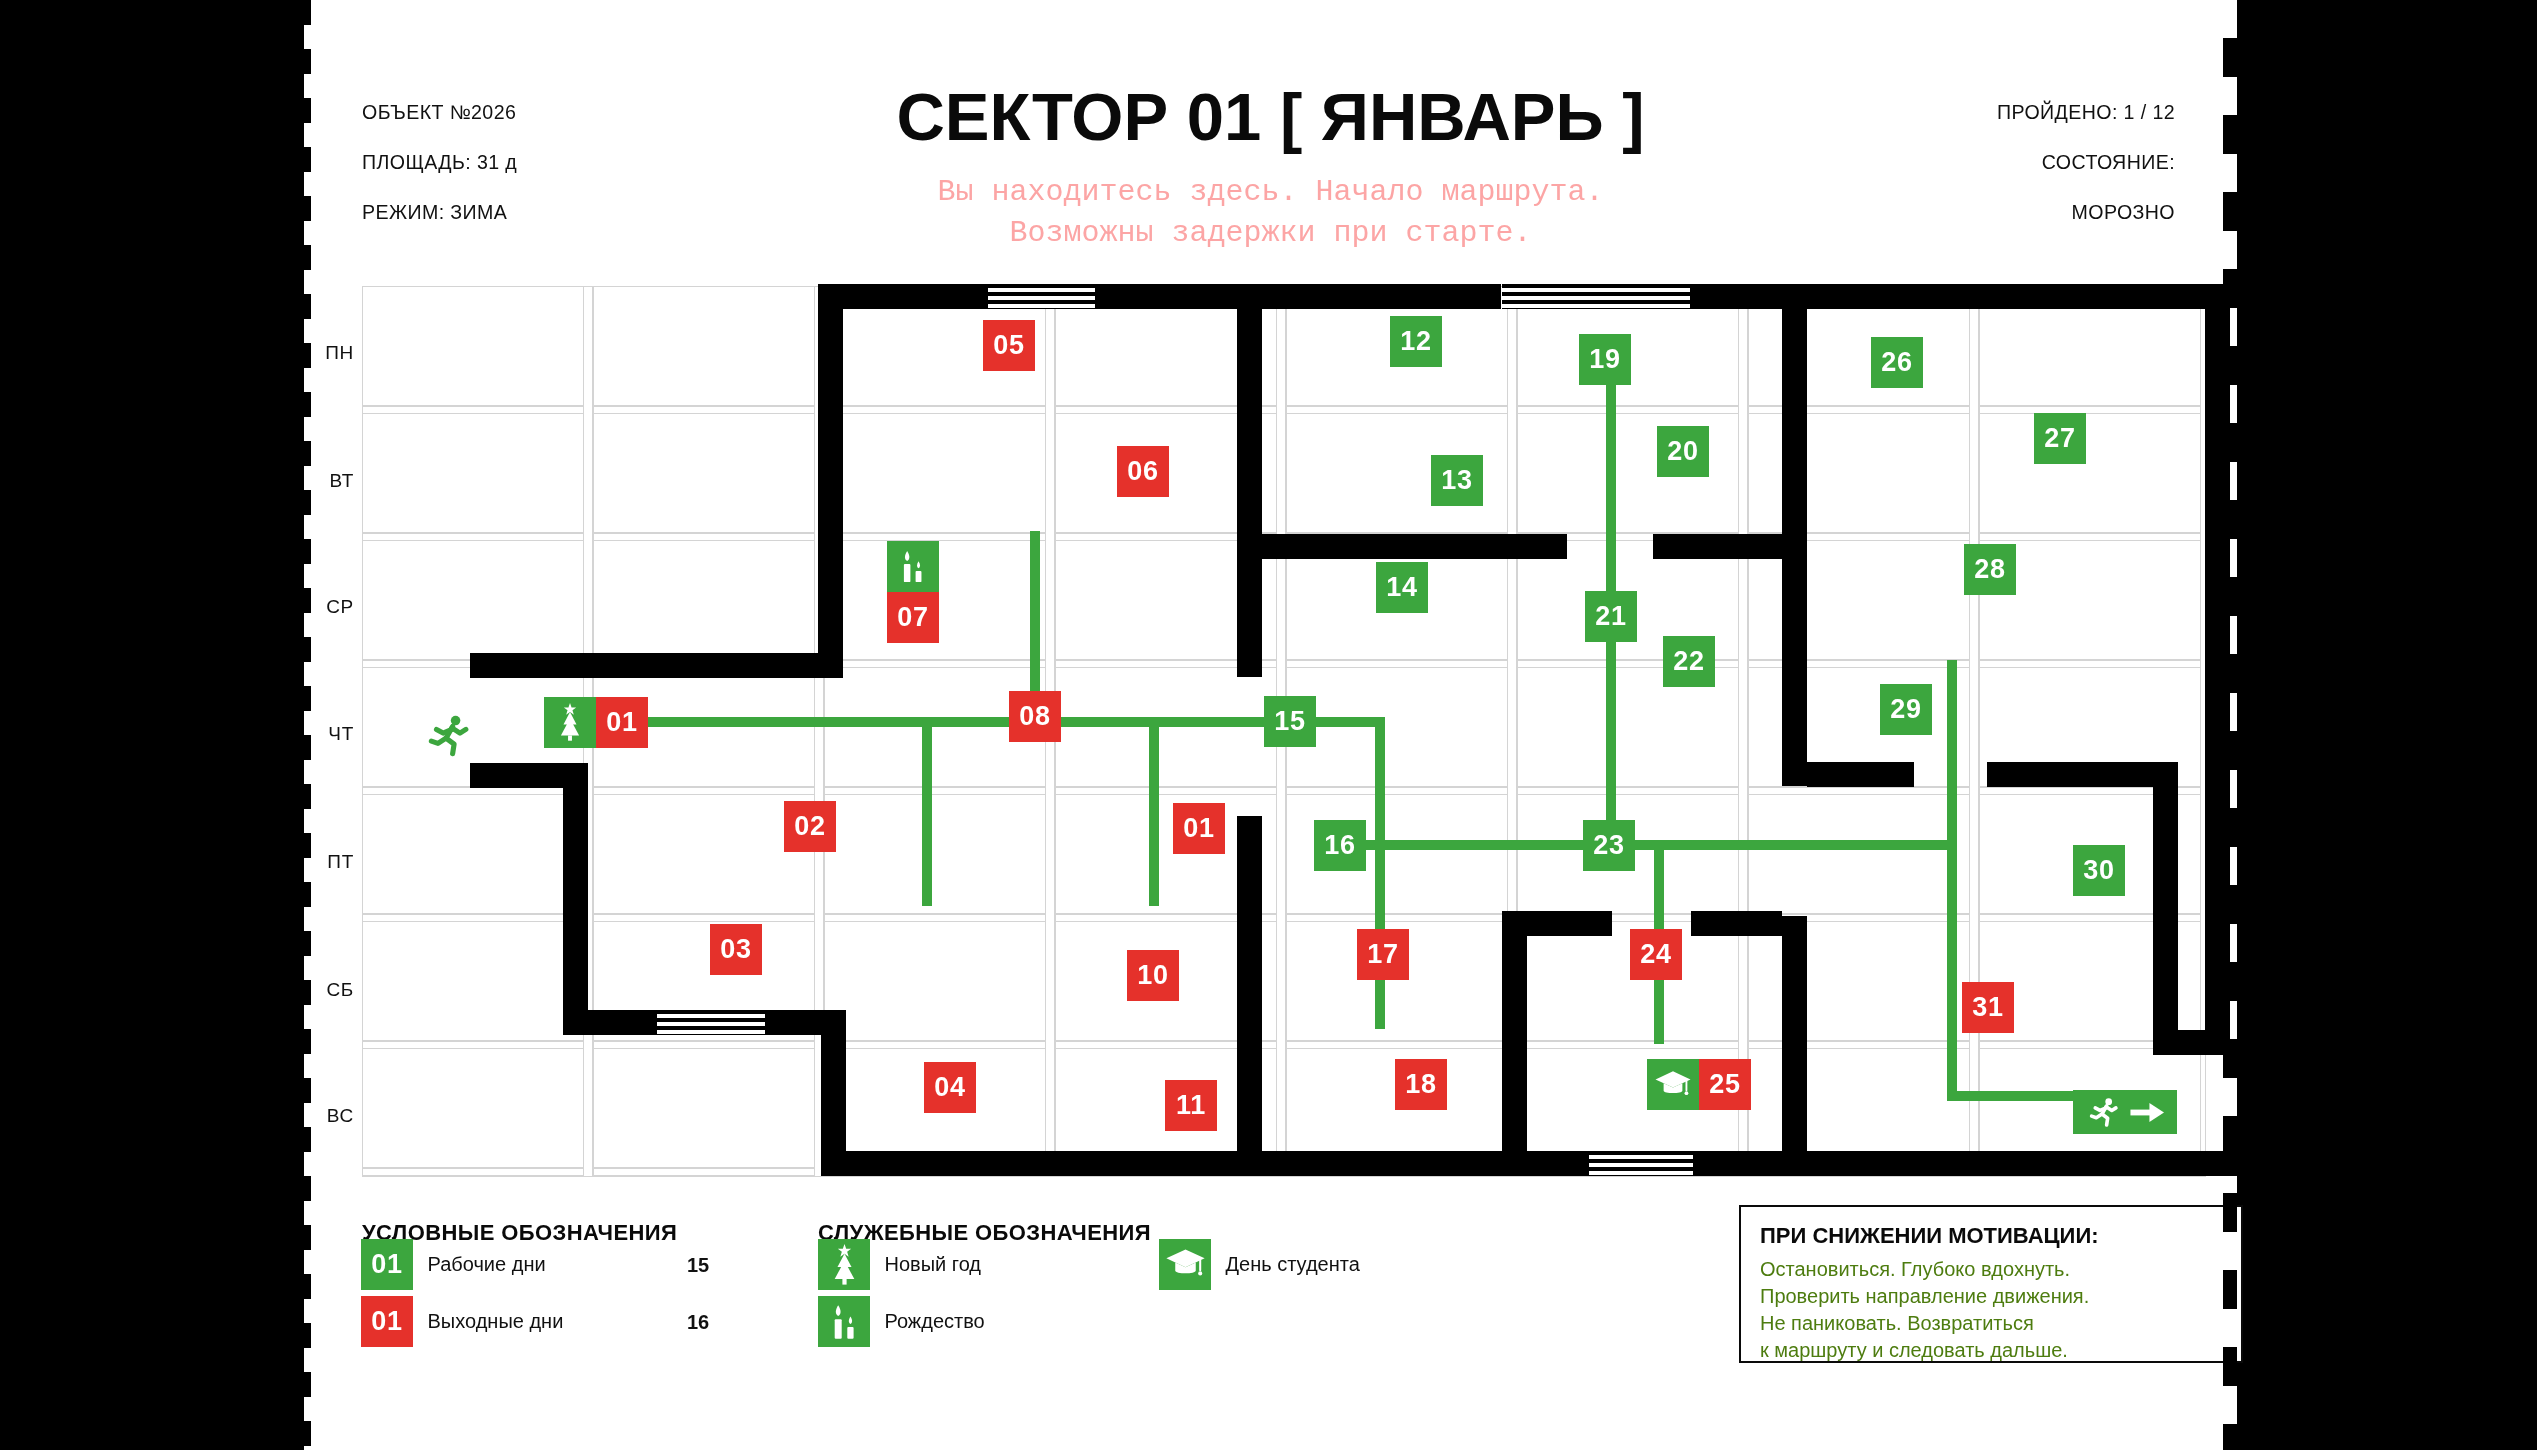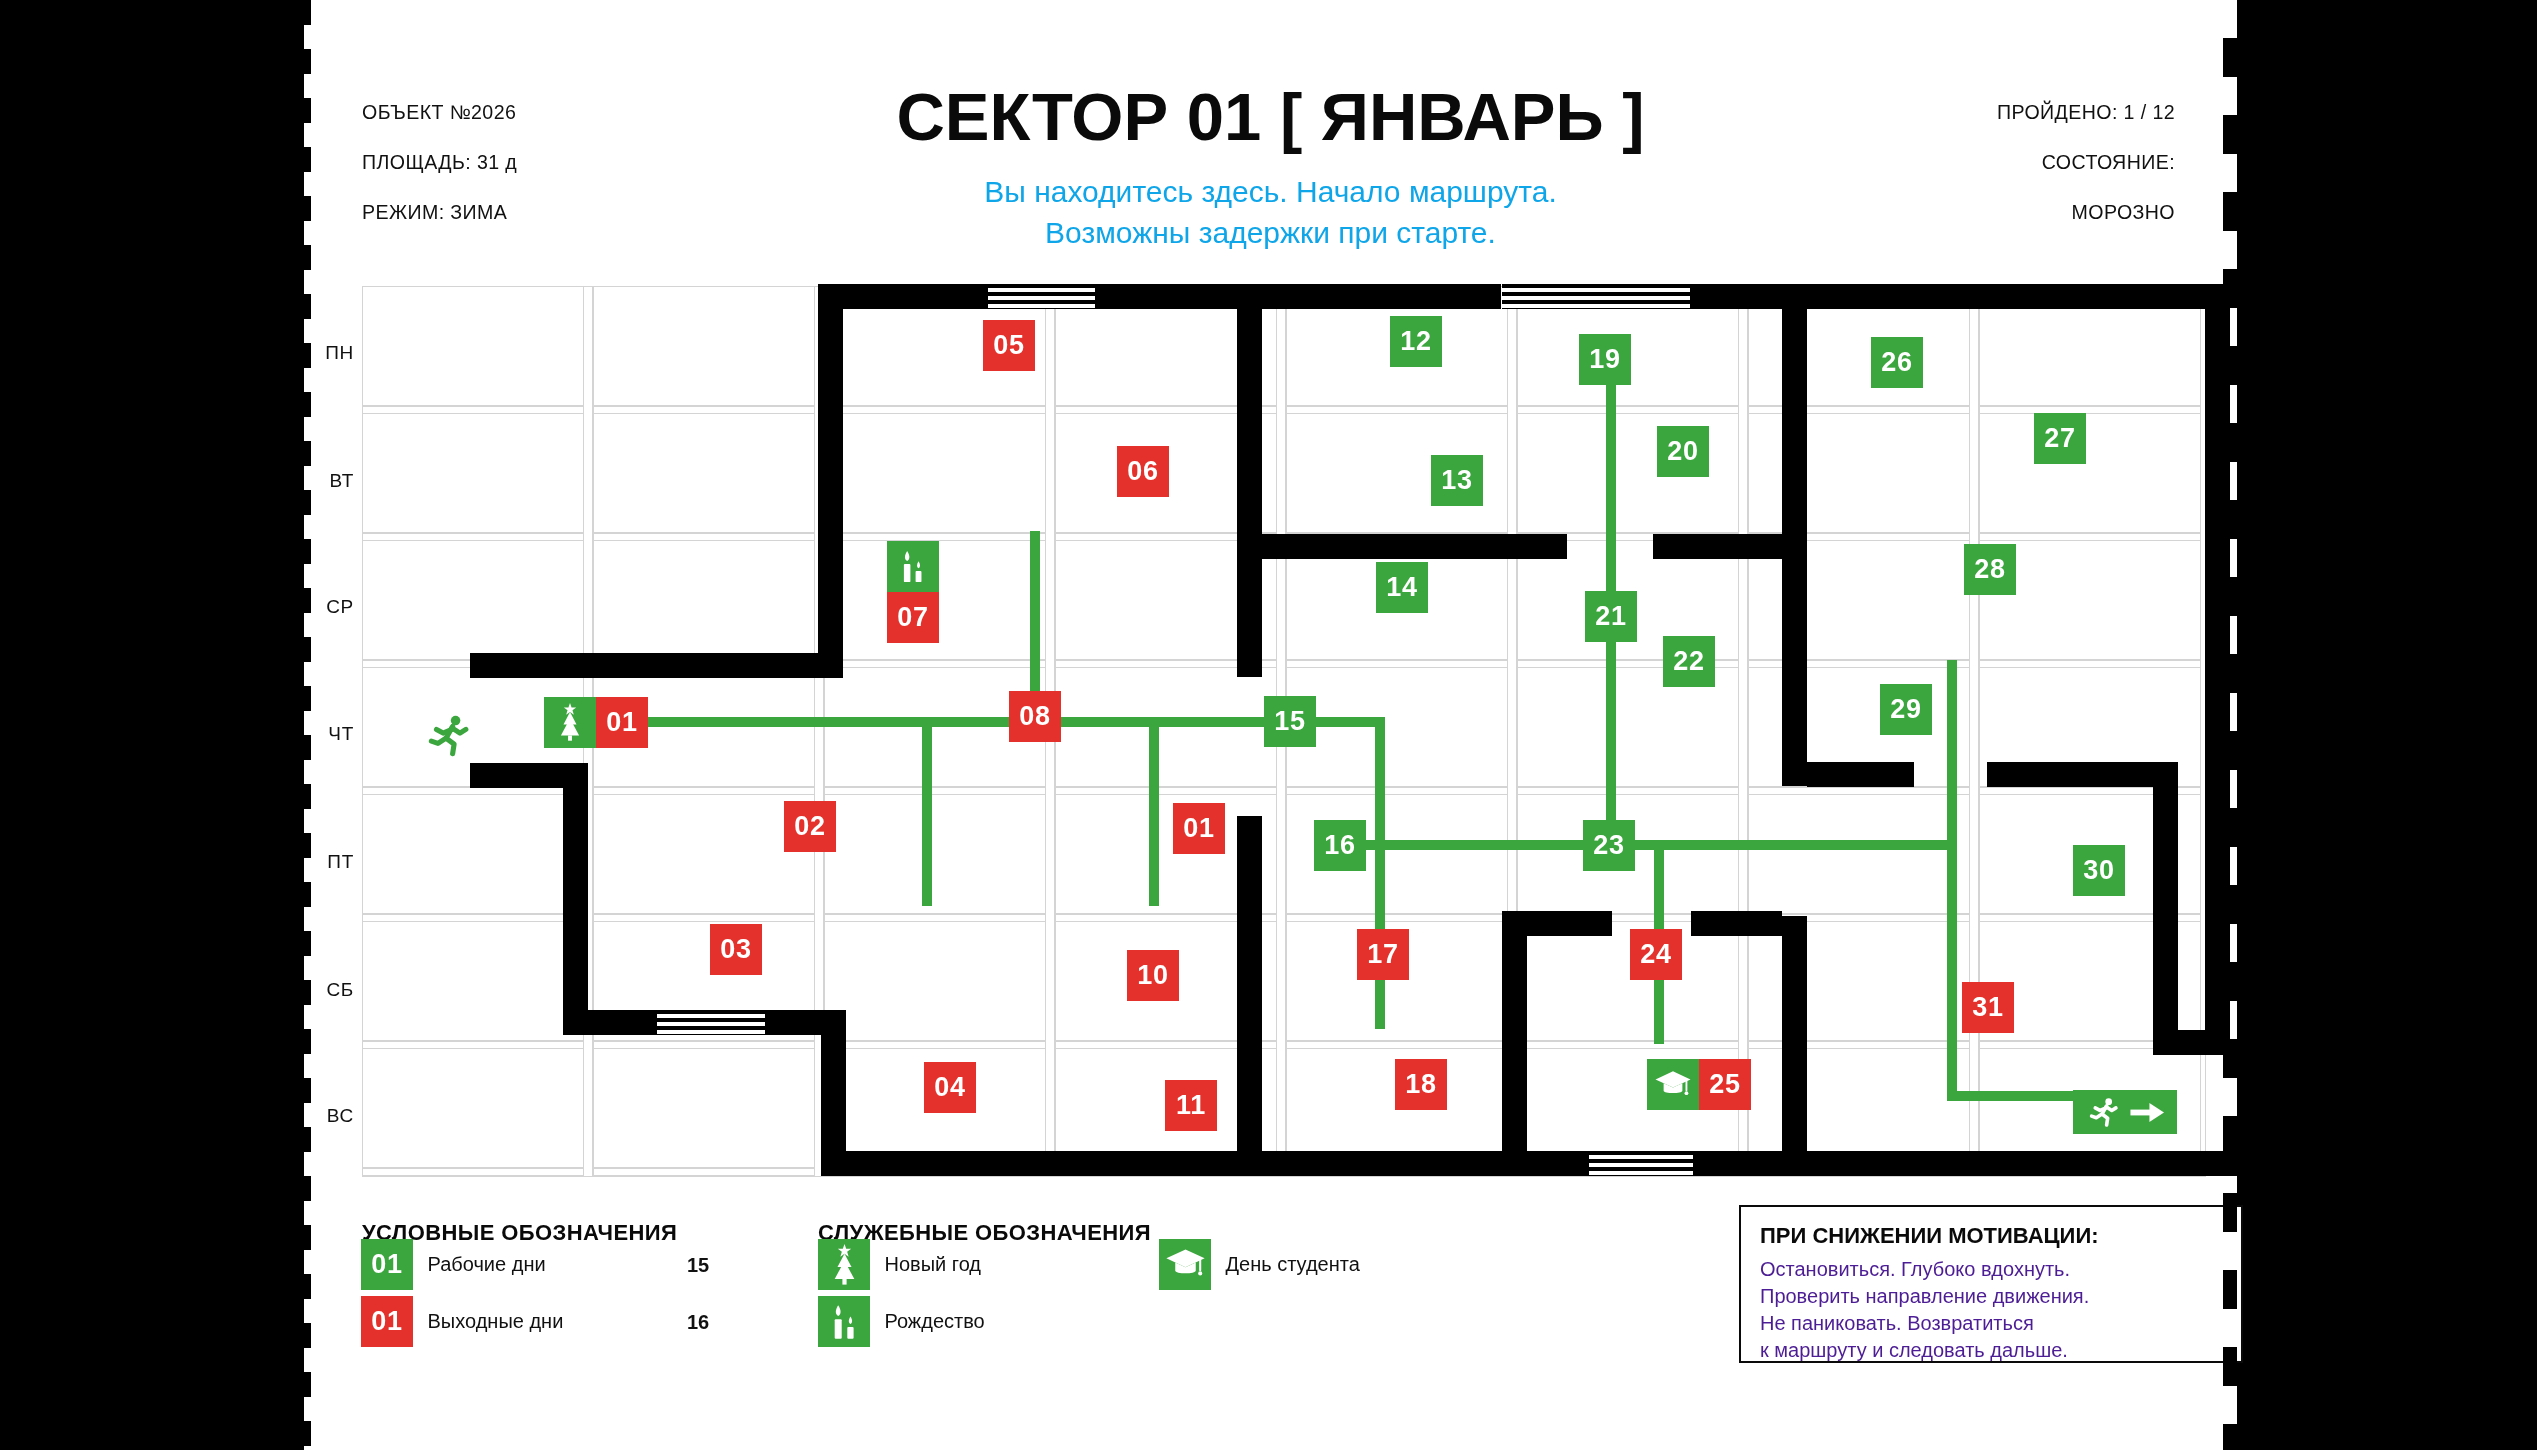--- a/index.html
+++ b/index.html
@@ -11,21 +11,21 @@
   #notch-left{position:absolute;left:304px;top:0;width:6.5px;height:1450px;z-index:8;
     background:repeating-linear-gradient(to bottom,#000 0 25px,transparent 25px 49px);}
   #notch-right{position:absolute;left:2223px;top:0;width:13.8px;height:1450px;z-index:8;
     background:repeating-linear-gradient(to bottom,transparent 0 38px,#000 38px 77px);}
   
   .info{font-size:19.6px;font-weight:500;color:#111;line-height:25px;letter-spacing:0.4px;white-space:pre-line;}
   #info-left{left:362px;top:61px;}
   #info-right{right:363px;top:61px;text-align:right;}
   #title{left:304px;top:64px;width:1933px;text-align:center;font-size:67px;font-weight:700;
          color:#0a0a0a;letter-spacing:0;}
-  .subtitle{left:304px;width:1933px;text-align:center;font-size:30px;font-weight:400;color:#0ea5e9;}
+  .subtitle{left:304px;width:1933px;text-align:center;font-size:30px;font-weight:400;color:#fca5a5;font-family:Liberation Mono, monospace;}
   #subtitle1{top:161px;} #subtitle2{top:202px;}
   
   .wd{left:308px;width:46px;text-align:right;font-size:19px;font-weight:500;color:#111;
       letter-spacing:0.7px;line-height:23px;}
   
   #grid{left:362px;top:272px;width:1844px;height:891px;z-index:1;border:1.5px solid #d4d4d4;box-sizing:border-box;
     background-image:
       repeating-linear-gradient(to right,transparent 0 220px,#d4d4d4 220px 221px,#fff 221px 229px,#d4d4d4 229px 231px),
       repeating-linear-gradient(to bottom,transparent 0 118px,#d4d4d4 118px 120px,#fff 120px 126px,#d4d4d4 126px 127px);}
   .wall{position:absolute;background:#000;z-index:3;}
@@ -43,21 +43,21 @@
             justify-content:center;gap:10px;}
   
   .legend-title{font-size:22px;font-weight:700;color:#0a0a0a;letter-spacing:0.4px;}
   .legend-item{position:absolute;display:flex;align-items:center;}
   .legend-label{font-size:20px;font-weight:400;color:#111;margin-left:14.5px;}
   .legend-count{position:absolute;font-size:20px;font-weight:700;color:#111;}
   
   #motivation{left:1739px;top:1191px;width:504px;height:158px;border:2.9px solid #0a0a0a;box-sizing:border-box;
               background:#fff;padding:16px 0 0 19px;z-index:6;}
   #motivation .mtitle{font-size:22px;font-weight:700;color:#0a0a0a;margin-bottom:7.3px;}
-  #motivation .mline{font-size:20px;font-weight:400;color:#4c1d95;line-height:27px;}
+  #motivation .mline{font-size:20px;font-weight:400;color:#4d7c0f;line-height:27px;}
 </style>
 </head>
 <body>
 
 <div id="stage">
   <div id="page"></div>
   <div id="notch-left"></div>
   <div id="notch-right"></div>
 
   <div class="abs info" id="info-left">

